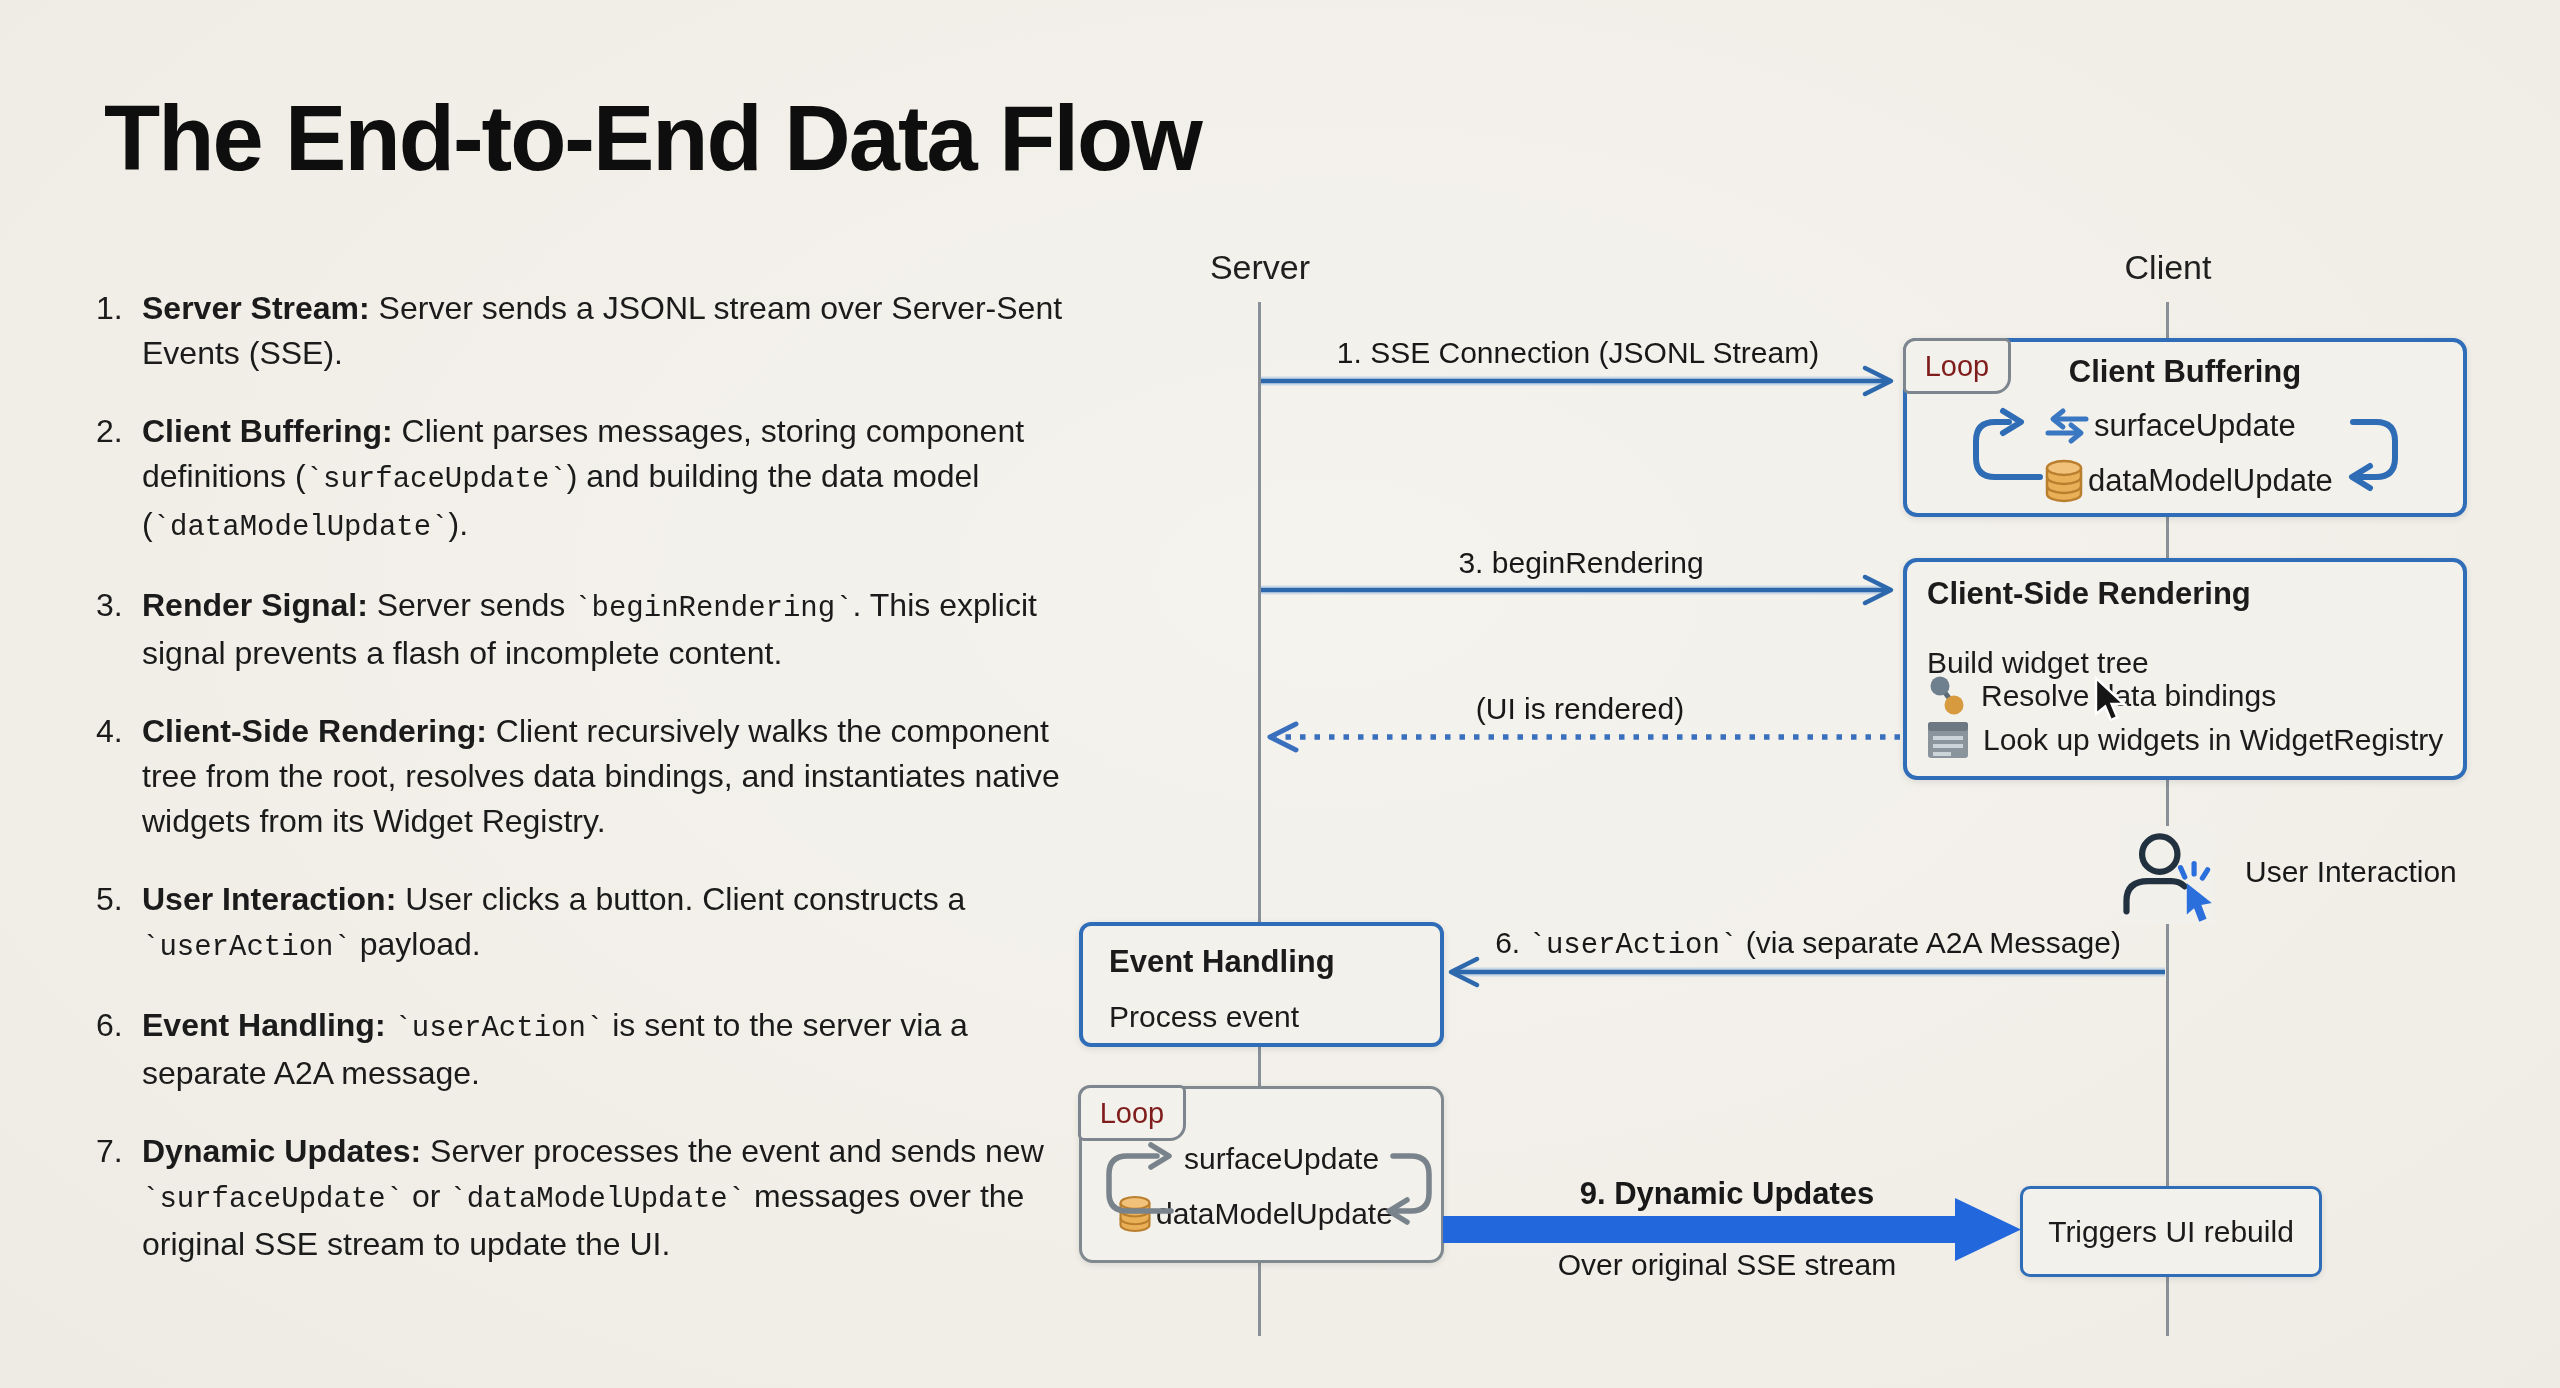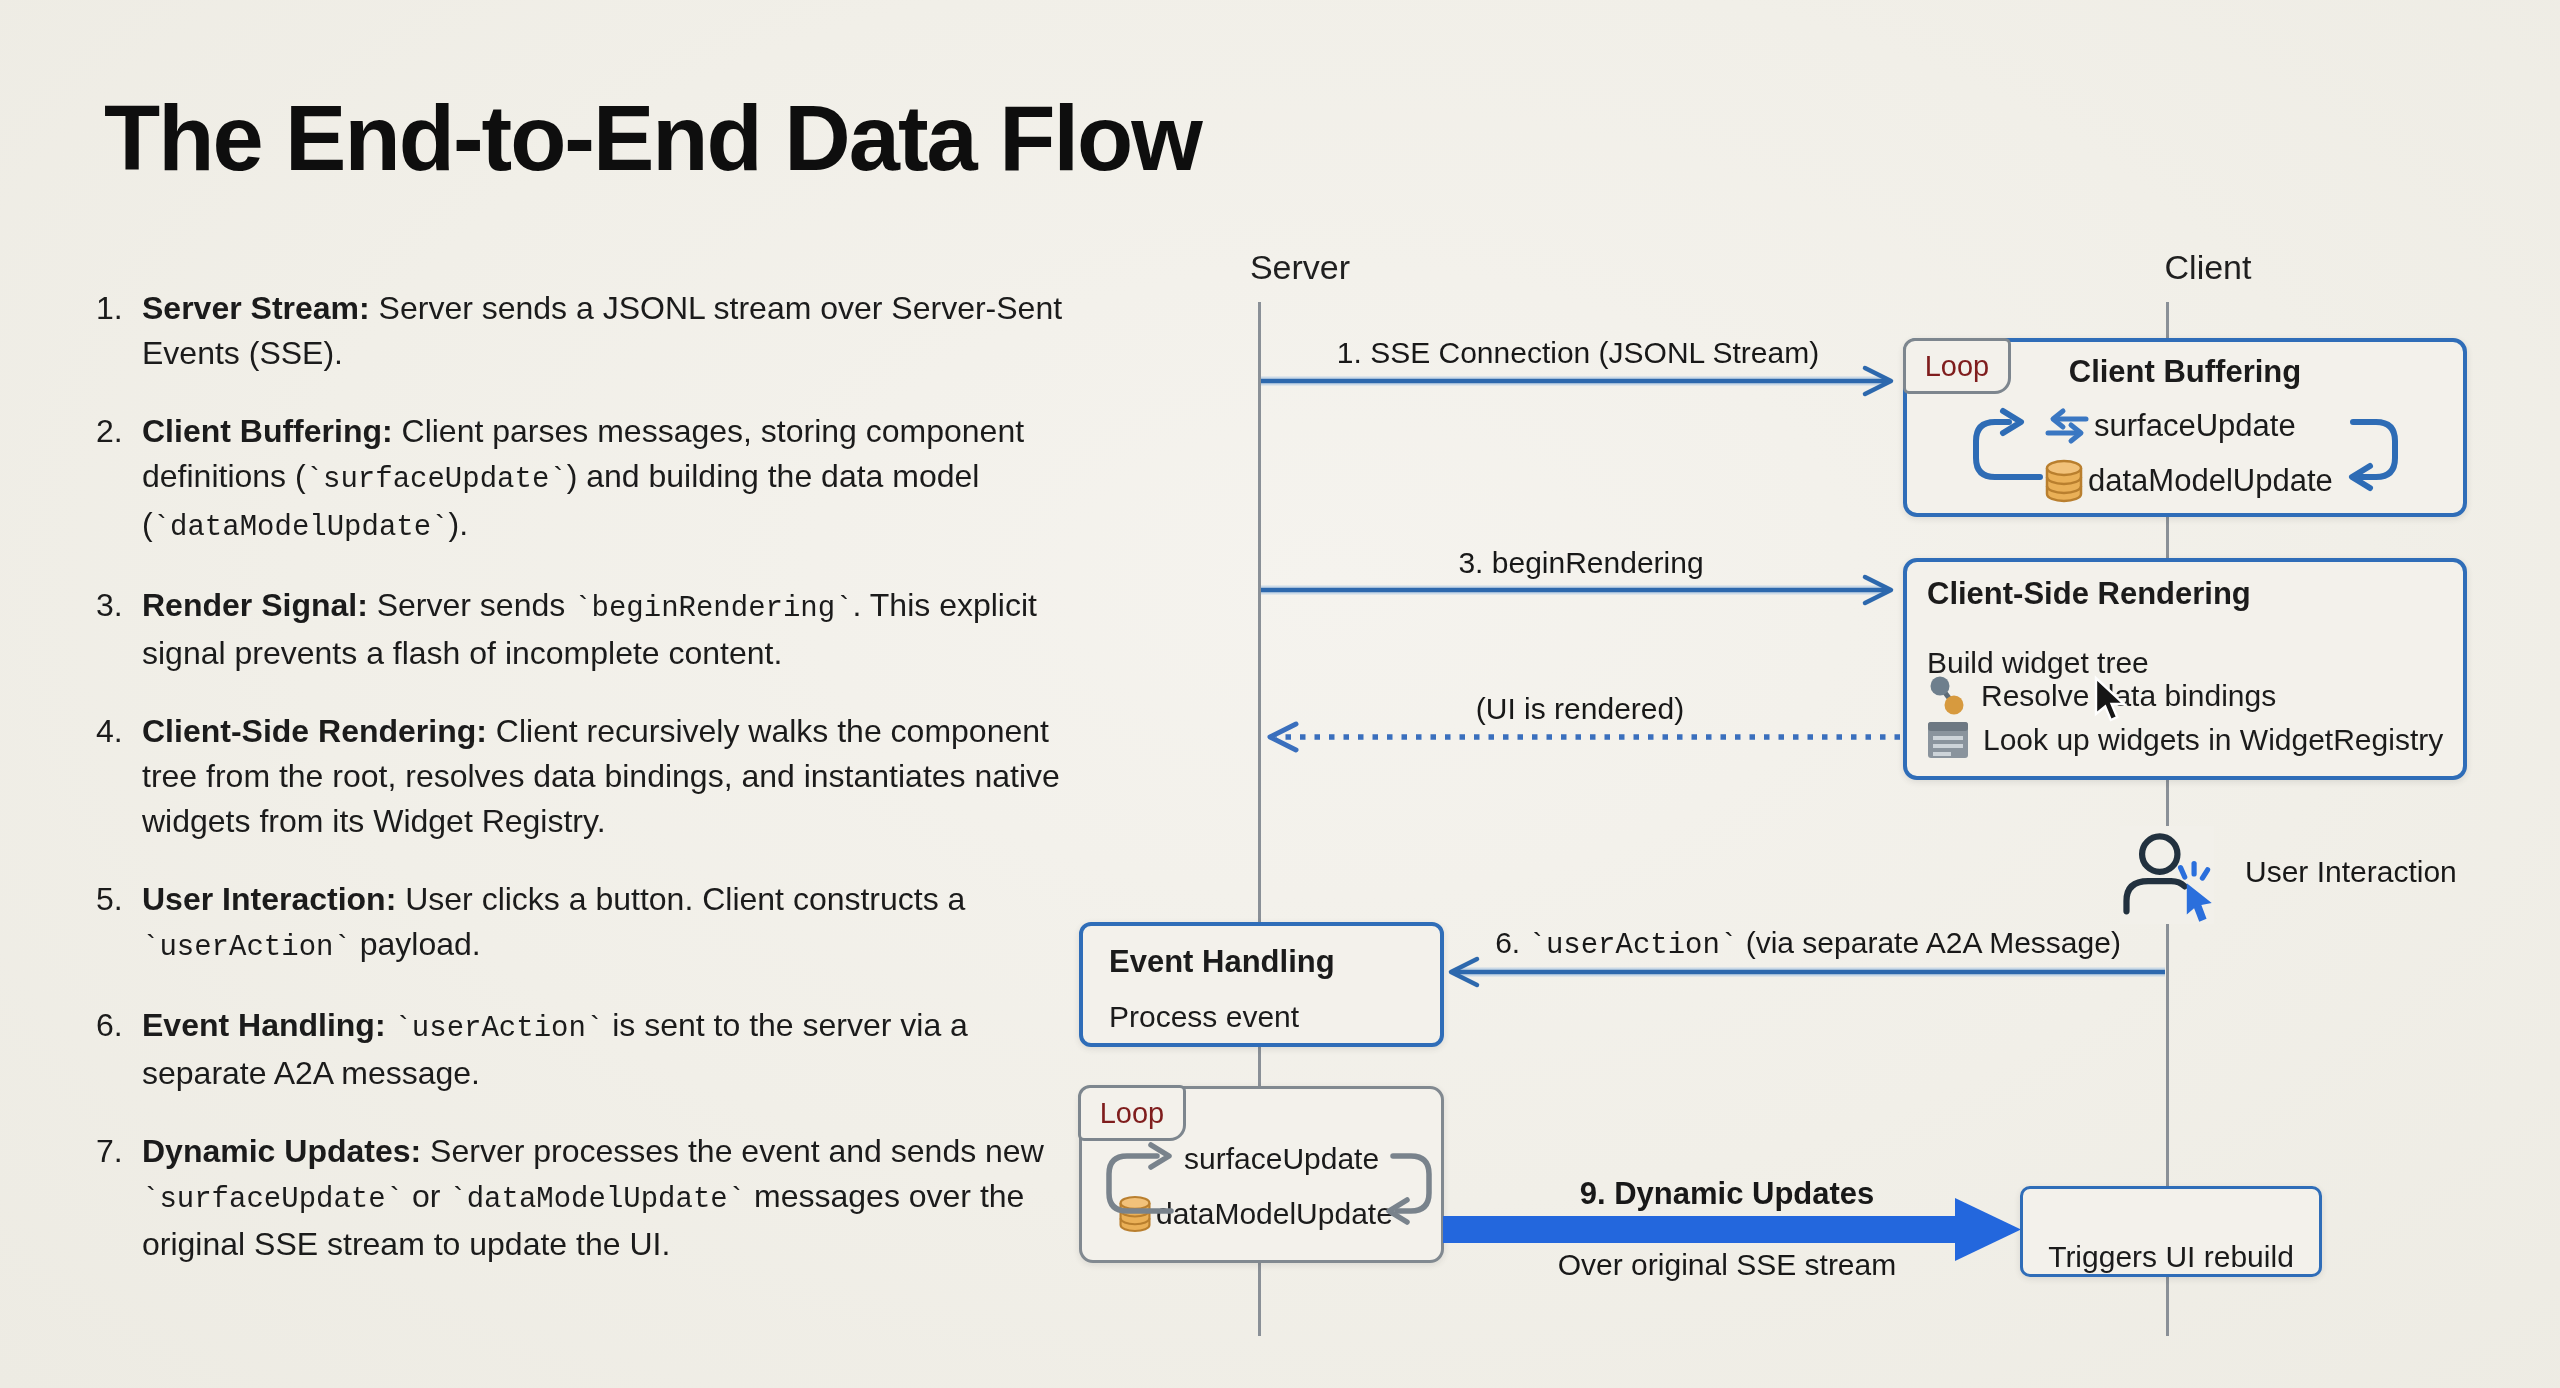--- a/index.html
+++ b/index.html
@@ -13,30 +13,30 @@
   
   .steps{position:absolute;left:96px;top:286px;width:985px;list-style:none;margin:0;padding:0;font-size:32px;line-height:45px;}
   .step{display:flex;margin-bottom:33px;}
   .step .num{flex:none;width:46px;}
   .lead{font-weight:bold;}
   .code{font-family:"Liberation Mono","DejaVu Sans Mono",monospace;font-size:29px;}
   
   .lifeline{position:absolute;width:3px;background:#8a9097;}
   #server-line{left:1258px;top:302px;height:1034px;}
   #client-line{left:2166px;top:302px;height:1034px;}
-  .actor{position:absolute;transform:translateX(-50%);font-size:34px;color:#1f1f1f;white-space:nowrap;margin-left:40px;}
+  .actor{position:absolute;transform:translateX(-50%);font-size:34px;color:#1f1f1f;white-space:nowrap;}
   #actor-server{left:1260px;top:248px;}
   #actor-client{left:2168px;top:248px;}
   
   .box{position:absolute;box-sizing:border-box;background:#f3f1eb;border:4px solid #2f6db8;border-radius:14px;box-shadow:0 2px 6px rgba(60,60,60,.12);}
   #box-buffering{left:1903px;top:338px;width:564px;height:179px;}
   #box-rendering{left:1903px;top:558px;width:564px;height:222px;}
   #box-event{left:1079px;top:922px;width:365px;height:125px;border-radius:12px;}
   #box-loop2{left:1079px;top:1086px;width:365px;height:177px;border:3.5px solid #818990;}
-  #box-triggers{left:2020px;top:1186px;width:302px;height:91px;border-width:3.5px;border-radius:10px;display:flex;align-items:flex-end;justify-content:center;font-size:30px;}
+  #box-triggers{left:2020px;top:1186px;width:302px;height:91px;border-width:3.5px;border-radius:10px;display:flex;align-items:center;justify-content:center;font-size:30px;}
   .loop-tab{position:absolute;left:-4px;top:-4px;width:102px;height:50px;background:#f3f1eb;border:3px solid #7d868e;
     border-radius:12px 6px 16px 6px;display:flex;align-items:center;justify-content:center;font-size:29px;color:#7f1d1d;}
   .box-title{position:absolute;font-weight:bold;font-size:31px;white-space:nowrap;}
   #buffering-title{left:0;right:0;top:12px;text-align:center;}
   .mono-row{position:absolute;display:flex;align-items:center;gap:4px;font-size:31px;white-space:nowrap;}
   #buff-row1{left:137px;top:62px;height:44px;}
   #buff-row2{left:137px;top:117px;height:44px;}
   #rend-title{left:20px;top:14px;}
   .rend-row{position:absolute;left:20px;display:flex;align-items:center;gap:14px;font-size:30px;white-space:nowrap;}
   #rend-row1{top:70px;height:40px;flex-direction:column;}

